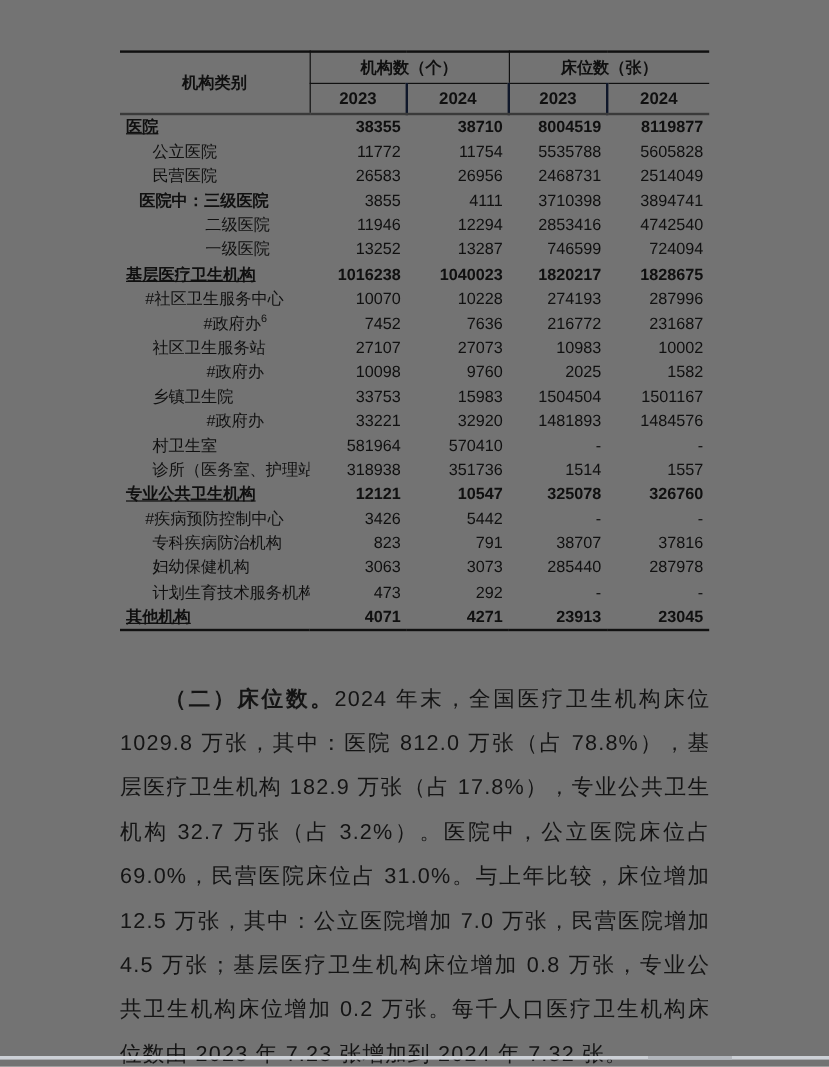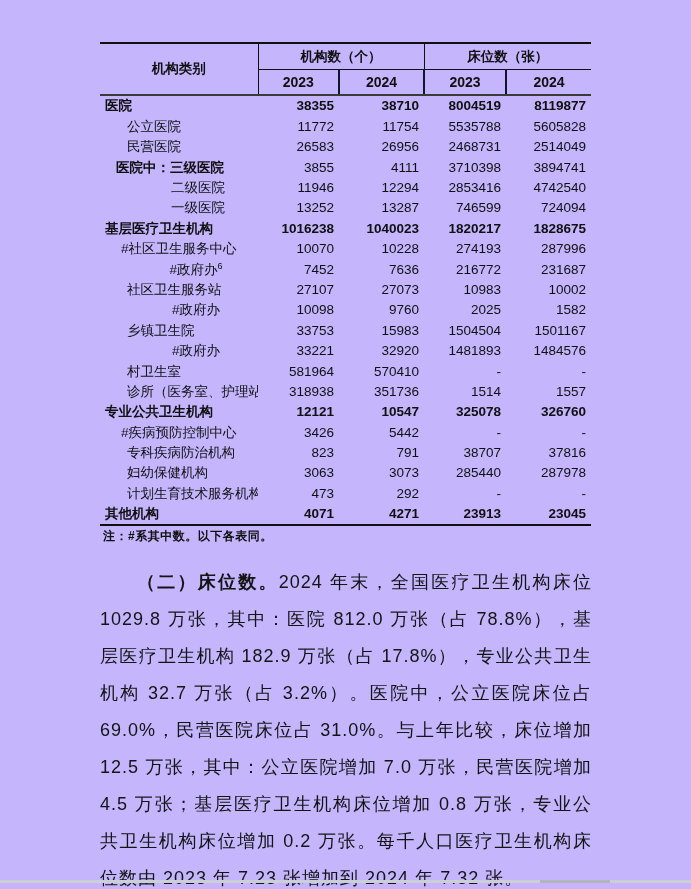--- a/index.html
+++ b/index.html
@@ -1,42 +1,42 @@
 <!DOCTYPE html>
 <html><head>
 <meta charset="utf-8">
 <style>
   html,body { margin:0; padding:0; }
   body {
     width:691px; height:889px; position:relative; background:#ffffff;
     font-family:"Liberation Sans", sans-serif; color:#111;
     overflow:hidden;
   }
-  .page { position:absolute; inset:0; background:#c4b5fd; }
+  .page { position:absolute; inset:0; background:#737373; }
 
   
   table.tbl {
     position:absolute; left:100px; top:42px; width:491px;
     border-collapse:collapse; table-layout:fixed;
     border-top:2px solid #101010; border-bottom:2px solid #101010;
   }
   .tbl th, .tbl td { padding:0; font-size:13.5px; color:#101010; line-height:1; }
   thead th { font-weight:700; text-align:center; vertical-align:middle; }
   th.label-head { border-right:1px solid #101010; border-bottom:2px solid #3a3a3a; }
   tr.group-row th { height:25px; }
   th.group1 { border-bottom:1px solid #101010; border-right:1px solid #101010; }
   th.group2 { border-bottom:1px solid #101010; }
   tr.year-row th { height:24px; border-bottom:2px solid #3a3a3a; font-size:14px; }
   tr.year-row th.y-sep { border-right:2px solid #0f172a; }
 
   tbody td { height:20.4px; vertical-align:middle; }
   td.lbl { text-align:left; white-space:nowrap; overflow:hidden; }
   td.val { text-align:right; padding-right:5px; font-family:"Liberation Sans","DejaVu Sans",sans-serif; }
   tr.bold td { font-weight:700; }
-  td.lbl.l0 { padding-left:5px; }
+  td.lbl.l0 { padding-left:5px;text-decoration:underline; }
   td.lbl.l1 { padding-left:21px; }
   td.lbl.l2 { padding-left:27px; }
   td.lbl.l3 { padding-left:34px;text-align:center; }
   td.lbl.lz { padding-left:16px;font-weight:bold; }
   td.lbl.le { padding-left:71px; }
   td.lbl sup { font-size:9px; line-height:0; }
 
   .note {
     position:absolute; left:103px; top:528px;
     font-size:12px; font-weight:600; letter-spacing:0.5px; color:#101010;
@@ -231,20 +231,19 @@
         <tr class="bold">
           <td class="lbl l0">其他机构</td>
           <td class="val">4071</td>
           <td class="val">4271</td>
           <td class="val">23913</td>
           <td class="val">23045</td>
         </tr>
       </tbody>
   </table>
 
-  <div class="note">注：#系其中数。以下各表同。</div>
 
   <p class="para"><span class="lead">（二）床位数。</span><span>2024 年末，全国医疗卫生机构床位 1029.8 万张，其中：医院 812.0 万张（占 78.8%），基层医疗卫生机构 182.9 万张（占 17.8%），专业公共卫生机构 32.7 万张（占 3.2%）。医院中，公立医院床位占 69.0%，民营医院床位占 31.0%。与上年比较，床位增加 12.5 万张，其中：公立医院增加 7.0 万张，民营医院增加 4.5 万张；基层医疗卫生机构床位增加 0.8 万张，专业公共卫生机构床位增加 0.2 万张。每千人口医疗卫生机构床位数由 2023 年 7.23 张增加到 2024 年 7.32 张。</span></p>
 
   <div class="scrollbar-track"></div>
   <div class="scrollbar-thumb"></div>
 
 </div>
 
 </body></html>

